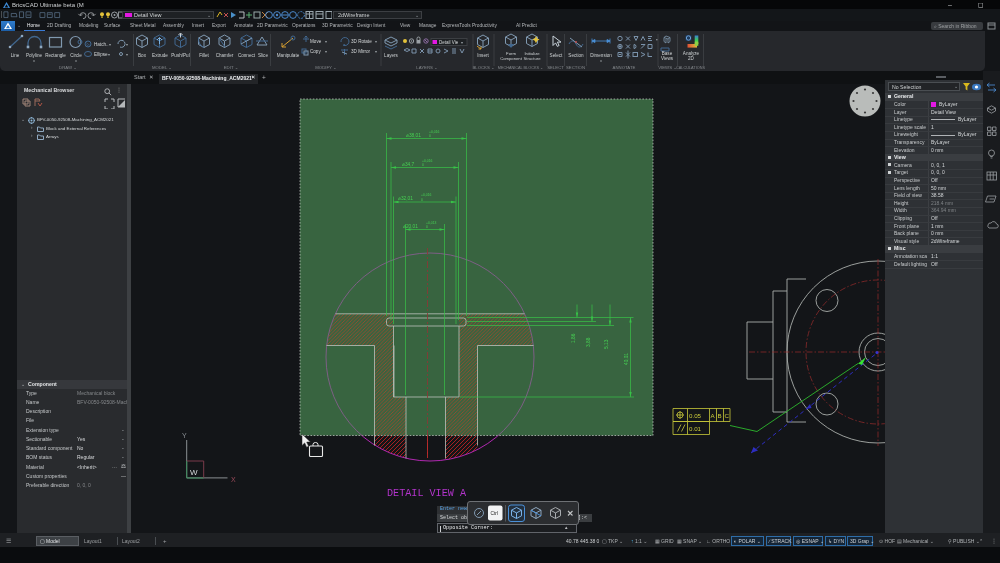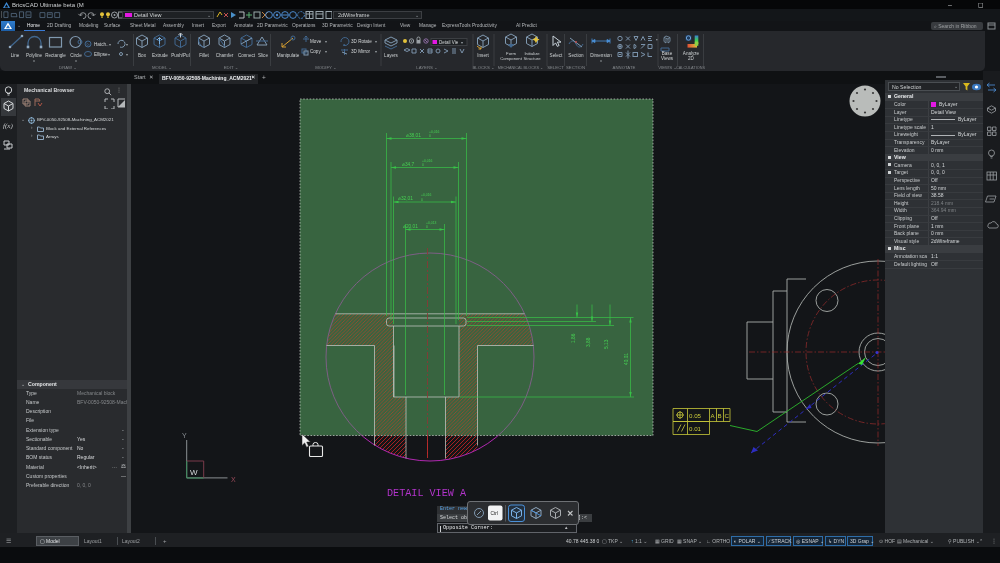--- a/index.html
+++ b/index.html
@@ -310,32 +310,20 @@
 <div class="ab" id="docbar" style="left:0;top:71px;width:1000px;height:13px;background:#0f1113">
  <div class="ab txt" style="left:134px;top:4px;font-size:5.5px;color:#b0b3b6">Start</div>
  <div class="ab txt" style="left:149px;top:4px;font-size:5.5px;color:#b0b3b6">✕</div>
  <div class="ab" style="left:159px;top:2.5px;width:99px;height:10.5px;background:#232528"></div>
  <div class="ab txt" style="left:162px;top:4.5px;font-size:5px;color:#eceef0;font-weight:bold">BFV-0050-92508-Machining_ACM2021*</div>
  <div class="ab txt" style="left:251px;top:4px;font-size:5.5px;color:#d0d3d5">✕</div>
  <div class="ab txt" style="left:262px;top:3.5px;font-size:6.5px;color:#b0b3b6">+</div>
  <div class="ab" style="left:936px;top:5px;width:10px;height:1.5px;background:#5a5e63"></div>
 </div>
 
-<div class="ab" id="leftstrip" style="left:0;top:84px;width:17px;height:449px;background:#1d1f22">
- <svg class="ab" style="left:0;top:0" width="17" height="80" viewBox="0 0 17 80">
-  <g stroke="#c8cbcd" fill="none">
-   <circle cx="8.5" cy="6" r="3.2"></circle>
-          <path d="M7 9.5 h3 M7.5 11 h2"></path>
-   <rect x="1" y="14" width="15" height="18" fill="#35383c" stroke="none"></rect>
-   <path d="M8.5 17 l4.5 2.5 v5 l-4.5 2.5 l-4.5 -2.5 v-5 z M4 19.5 l4.5 2.5 l4.5 -2.5 M8.5 22 v5" stroke="#d5d8da"></path>
-   <text x="3" y="44" font-size="7" font-style="italic" fill="#c8cbcd" stroke="none" font-family="Liberation Serif,serif">f(x)</text>
-   <path d="M4 57 h5 v4 h-5 z M7 60 h5 v4 h-5 z M4 65 h6" stroke="#c8cbcd"></path>
-  </g>
- </svg>
-</div>
 
 <div class="ab" id="leftpanel" style="left:17px;top:84px;width:111px;height:449px;background:#292b2e">
  <div class="ab txt" style="left:7px;top:4px;font-size:5.2px;color:#dcdee0;font-weight:bold">Mechanical Browser</div>
  <svg class="ab" style="left:87px;top:3.5px" width="8" height="8" viewBox="0 0 8 8">
         <circle cx="3.2" cy="3.2" r="2.4" fill="none" stroke="#b8babd" stroke-width="0.9"></circle>
         <path d="M5 5 L7.2 7.2" stroke="#b8babd" stroke-width="0.9"></path>
       </svg>
  <div class="ab txt" style="left:99px;top:3px;font-size:6px;color:#b8babd">⋮</div>
  <svg class="ab" style="left:4px;top:13px" width="104" height="12" viewBox="0 0 104 12">
   <g fill="none">

